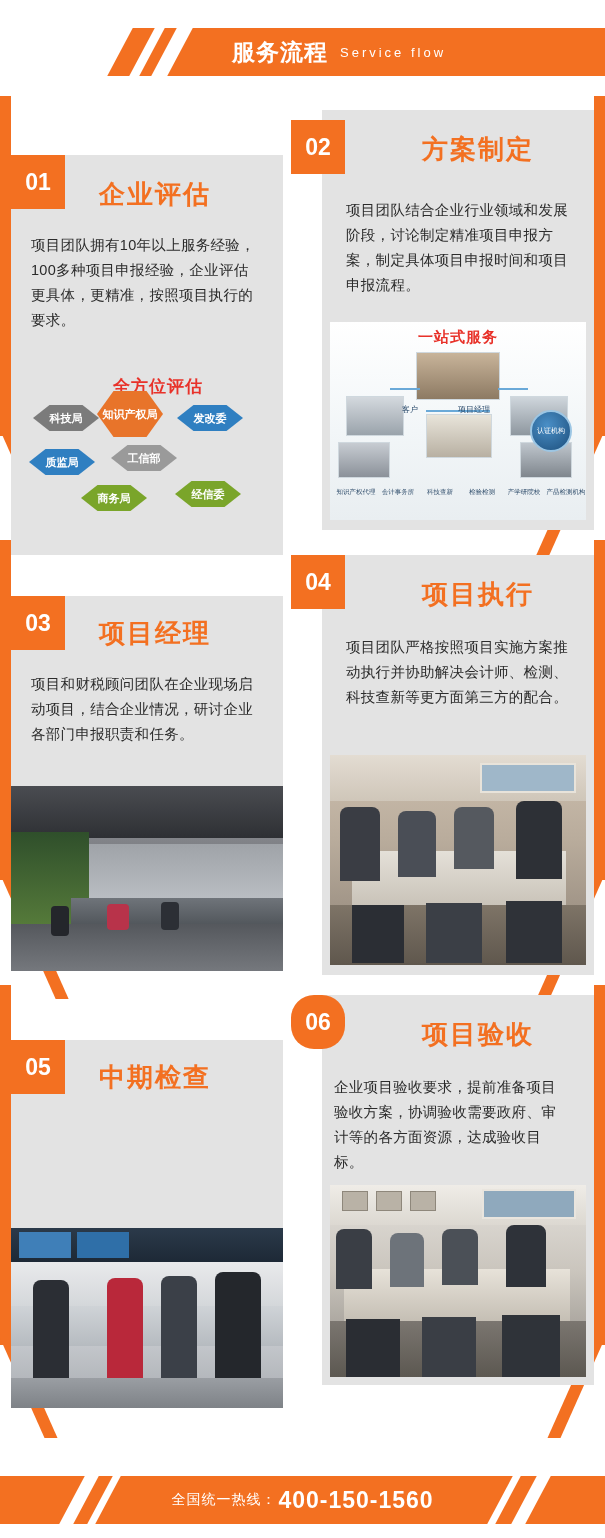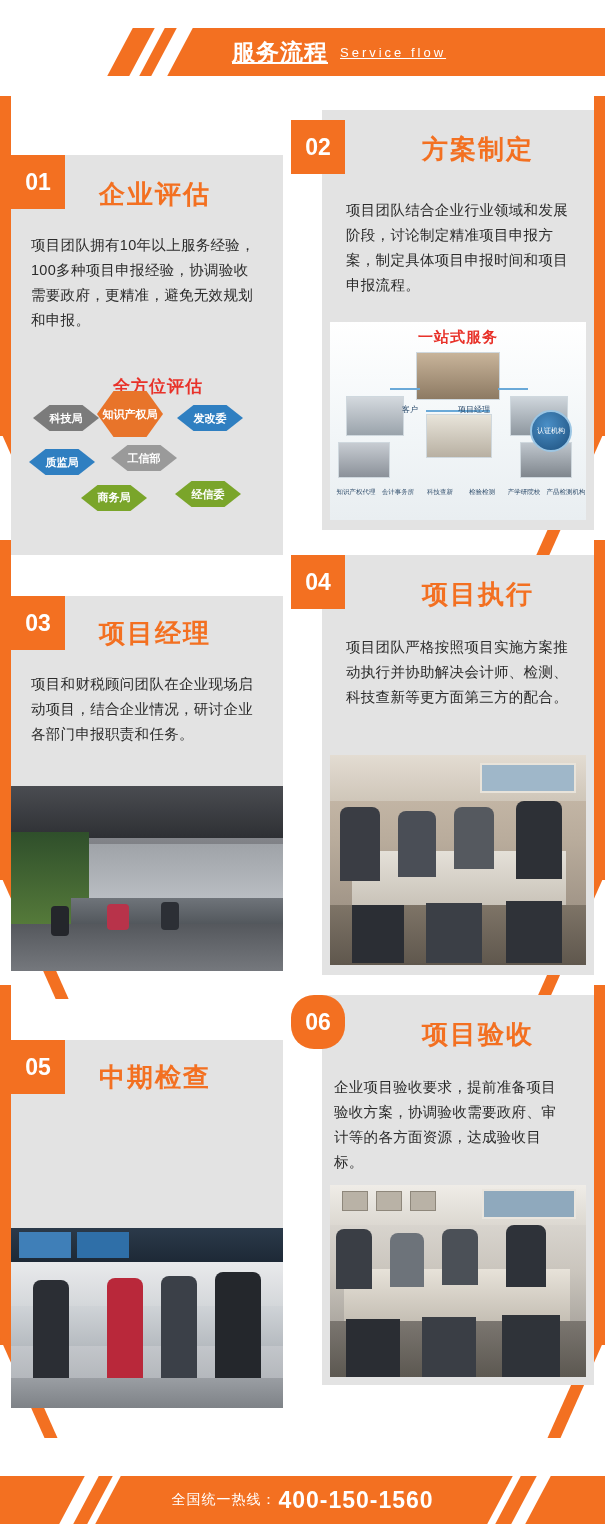--- a/index.html
+++ b/index.html
@@ -42,21 +42,20 @@
     width: 12px; height: 48px;
     background: #f37021;
     transform: skewX(-28deg);
   }
   .hdr-text {
     position: absolute;
     left: 232px; top: 28px;
     height: 48px;
     display: flex; align-items: center; gap: 12px;
     color: #ffffff;
-    text-decoration: underline;
   }
   .hdr-cn { font-size: 23px; font-weight: bold; letter-spacing: 1px; }
   .hdr-en { font-size: 13px; letter-spacing: 3px; }
 
   
   .rail {
     position: absolute;
     background: #f37021;
     width: 11px;
   }
@@ -207,30 +206,30 @@
 
 <div class="diag" style="left:0px;   top:430px; height:125px; transform:skewX(24deg) ;"></div>
 <div class="diag" style="left:592px; top:430px; height:125px; transform:skewX(-24deg);"></div>
 <div class="diag" style="left:0px;   top:874px; height:125px; transform:skewX(24deg);"></div>
 <div class="diag" style="left:592px; top:874px; height:125px; transform:skewX(-24deg);"></div>
 <div class="diag" style="left:0px;   top:1338px; height:100px; transform:skewX(24deg);"></div>
 <div class="diag" style="left:592px; top:1338px; height:100px; transform:skewX(-24deg);"></div>
 
 <div class="card" style="left:11px; top:155px; width:272px; height:400px;">
   <div class="card-title" style="left:88px; top:22px;">企业评估</div>
-  <div class="card-body" style="left:20px; top:78px; width:230px;">项目团队拥有10年以上服务经验，100多种项目申报经验，协调验收需要政府，更精准，避免无效规划和申报。</div>
+  <div class="card-body" style="left:20px; top:78px; width:230px;">项目团队拥有10年以上服务经验，100多种项目申报经验，企业评估更具体，更精准，按照项目执行的要求。</div>
 
   <div class="hexwrap" style="left:14px; top:218px; width:244px; height:170px;">
     <div class="hexchart-title" style="left:88px; top:2px;">全方位评估</div>
     <div class="hex" style="left:8px;  top:32px; background:#7b7b7b;">科技局</div>
     <div class="hex" style="left:72px; top:18px; background:#e8742a; height:46px;">知识产权局</div>
     <div class="hex" style="left:152px;top:32px; background:#2f7fc1;">发改委</div>
     <div class="hex" style="left:4px;  top:76px; background:#2f7fc1;">质监局</div>
     <div class="hex" style="left:86px; top:72px; background:#9a9a9a;">工信部</div>
-    <div class="hex" style="left:56px; top:112px; background:#7aa52a;font-family:Liberation Mono, monospace;">商务局</div>
+    <div class="hex" style="left:56px; top:112px; background:#7aa52a;">商务局</div>
     <div class="hex" style="left:150px;top:108px; background:#7aa52a;">经信委</div>
   </div>
 </div>
 <div class="badge" style="left:11px; top:155px;">01</div>
 
 <div class="card" style="left:322px; top:110px; width:272px; height:420px;">
   <div class="card-title" style="left:100px; top:22px;">方案制定</div>
   <div class="card-body" style="left:24px; top:88px; width:224px;">项目团队结合企业行业领域和发展阶段，讨论制定精准项目申报方案，制定具体项目申报时间和项目申报流程。</div>
 
   <div class="onestop" style="left:8px; top:212px; width:256px; height:198px;">

